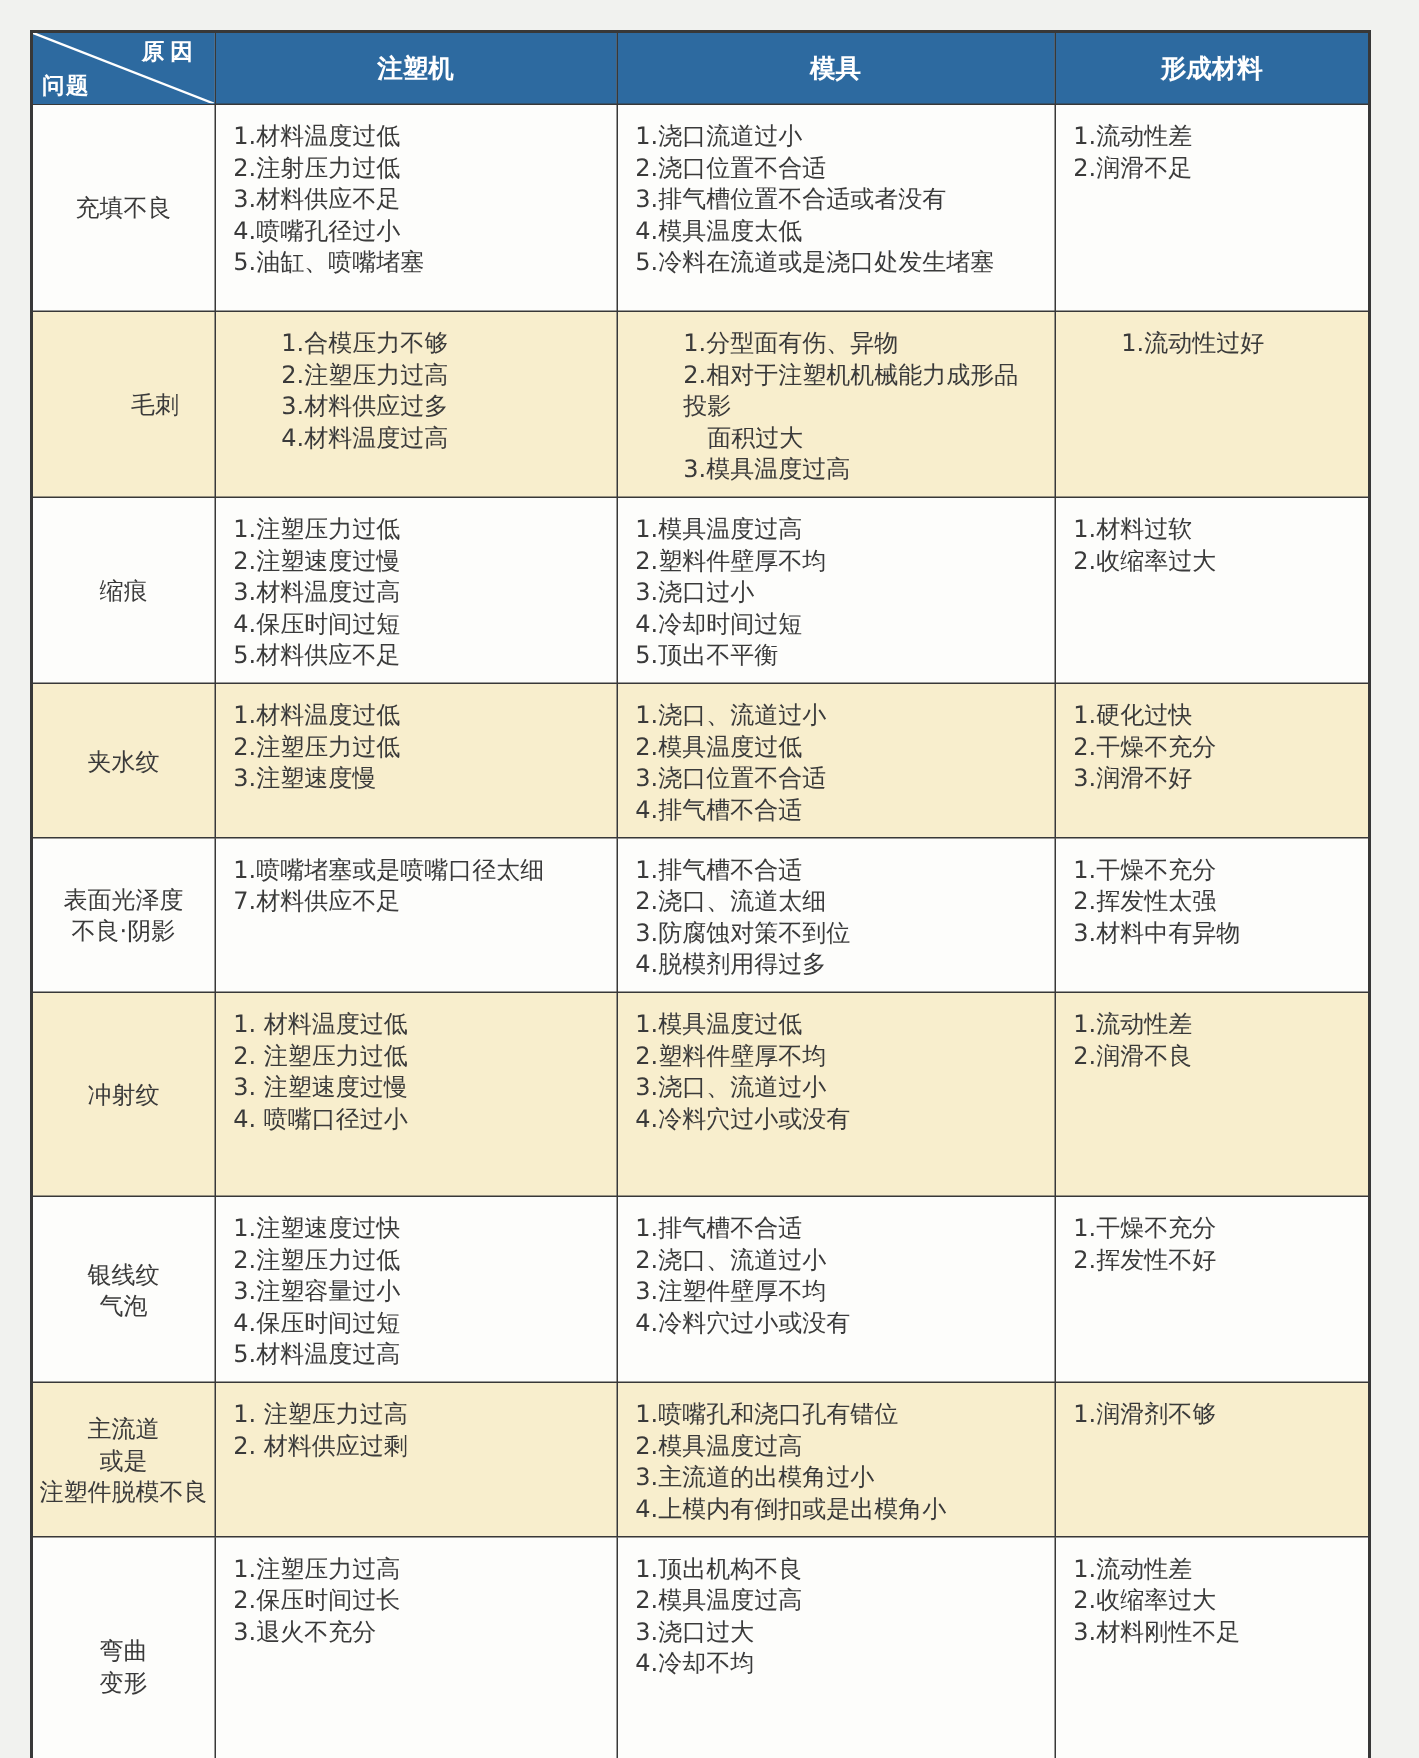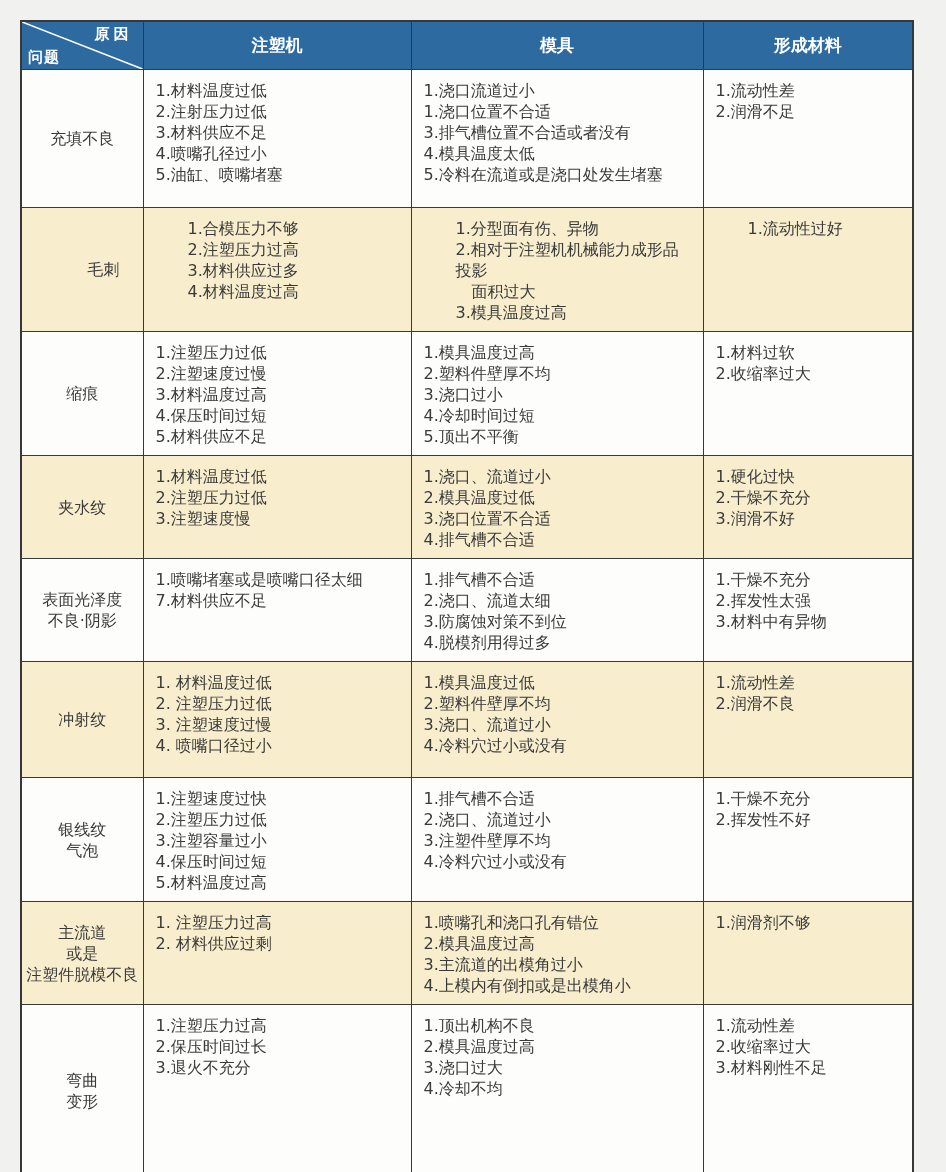--- a/index.html
+++ b/index.html
@@ -59,21 +59,21 @@
     text-align:center;
     padding:6px 2px;
   }
   tbody tr:nth-child(odd) td{background:var(--row-bg);}
   tbody tr:nth-child(even) td{background:var(--row-alt-bg);}
   tbody tr:nth-child(1) td{height:138px;}
   tbody tr:nth-child(2) td{height:96px;padding-left:44px;}
   tbody tr:nth-child(3) td{height:116px;}
   tbody tr:nth-child(4) td{height:96px;}
   tbody tr:nth-child(5) td{height:96px;}
-  tbody tr:nth-child(6) td{height:116px;}
+  tbody tr:nth-child(6) td{height:136px;}
   tbody tr:nth-child(7) td{height:120px;}
   tbody tr:nth-child(8) td{height:82px;}
   tbody tr:nth-child(9) td{height:173px;}
   tbody tr:nth-child(10) td{height:100px;}
   .line{white-space:pre-wrap;}
 </style>
 </head>
 <body>
 
 <div class="table-wrap">
@@ -105,21 +105,21 @@
           </td>
     <td>
             <div class="line">1.材料温度过低</div>
             <div class="line">2.注射压力过低</div>
             <div class="line">3.材料供应不足</div>
             <div class="line">4.喷嘴孔径过小</div>
             <div class="line">5.油缸、喷嘴堵塞</div>
           </td>
     <td>
             <div class="line">1.浇口流道过小</div>
-            <div class="line">1.浇口位置不合适</div>
+            <div class="line">2.浇口位置不合适</div>
             <div class="line">3.排气槽位置不合适或者没有</div>
             <div class="line">4.模具温度太低</div>
             <div class="line">5.冷料在流道或是浇口处发生堵塞</div>
           </td>
     <td>
             <div class="line">1.流动性差</div>
             <div class="line">2.润滑不足</div>
           </td>
   </tr>
         <tr>

